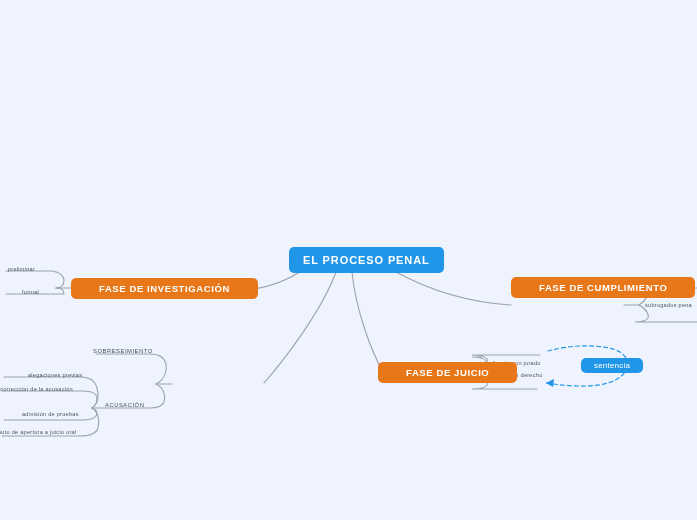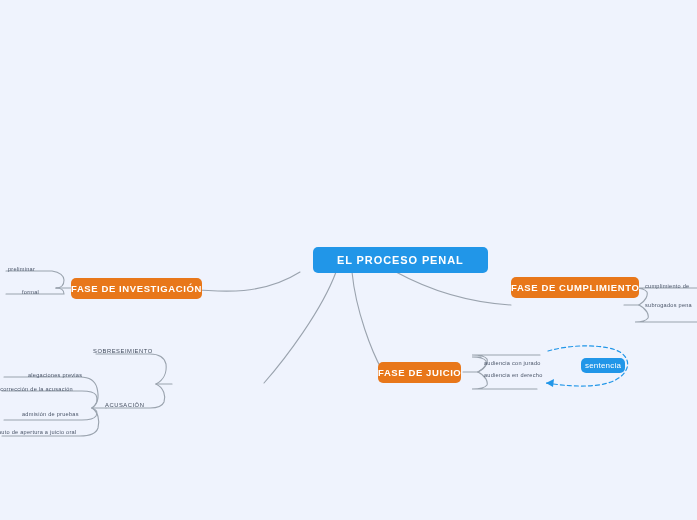--- a/index.html
+++ b/index.html
@@ -31,36 +31,35 @@
     font-weight: bold;
     letter-spacing: 0.6px;
     display: flex;
     align-items: center;
     justify-content: center;
     z-index: 5;
   }
   .node-root {
     background: #2196e8;
     font-size: 11px;
-    padding: 0 24px;
+    padding: 0 14px;
     height: 26px;
     letter-spacing: 0.9px;
-    margin-left: 24px;
   }
   .node-phase {
     background: #e8771a;
     font-size: 9.5px;
     height: 21px;
-    padding: 0 0;
+    padding: 0 28px;
   }
   .node-accent {
     background: #2196e8;
     font-size: 8px;
     height: 15px;
-    padding: 0 4px;
+    padding: 0 13px;
     font-weight: normal;
     letter-spacing: 0.2px;
   }
   .leaf {
     position: absolute;
     box-sizing: border-box;
     white-space: nowrap;
     color: #4a5568;
     font-size: 5.6px;
     letter-spacing: 0.25px;

